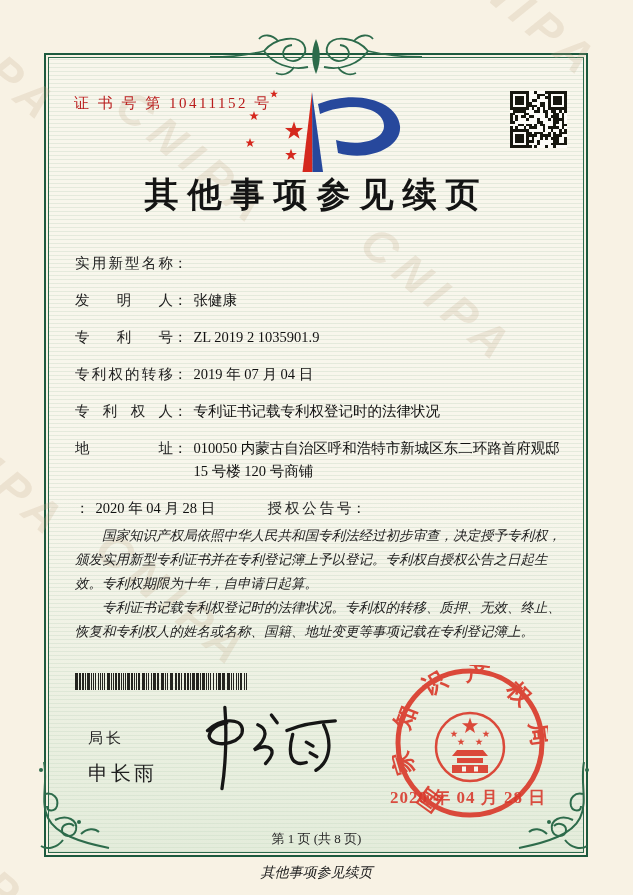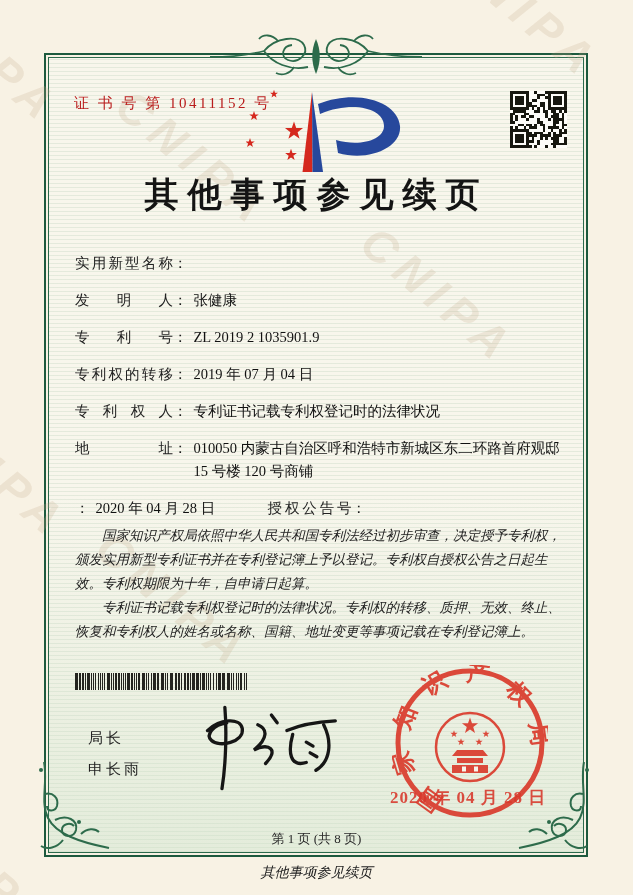--- a/index.html
+++ b/index.html
@@ -50,21 +50,21 @@
   .fvalue-fixed{margin-left:6px;flex:0 0 158px;color:#111;}
   .flabel2{display:inline-block;width:84px;flex:0 0 84px;text-align:justify;text-align-last:justify;color:#222;margin-left:14px;}
   
   .paras{left:75px;top:524px;width:487px;font-size:13.5px;line-height:1.78;font-style:italic;color:#222;}
   .paras p{margin:0;text-indent:2em;}
   
   .barcode{left:75px;top:673px;width:176px;height:17px;display:flex;align-items:stretch;background:transparent;}
   .barcode span{display:block;background:#24241f;}
   
   .director-title{left:88px;top:729px;font-size:15px;letter-spacing:3px;}
-  .director-name{left:88px;top:760px;font-size:15px;letter-spacing:3px;}
+  .director-name{left:88px;top:760px;font-size:20px;letter-spacing:3px;}
   
   .seal-date{
     left:390px;top:786px;font-size:17px;letter-spacing:1px;
     color:#d8362a;z-index:5;font-weight:bold;opacity:.88;
   }
   
   .page-note{left:0;top:830px;width:633px;text-align:center;font-size:13px;color:#2a2a2a;}
   .cont-note{left:0;top:864px;width:633px;text-align:center;font-size:14px;font-style:italic;color:#222;}
   
   .qr{

